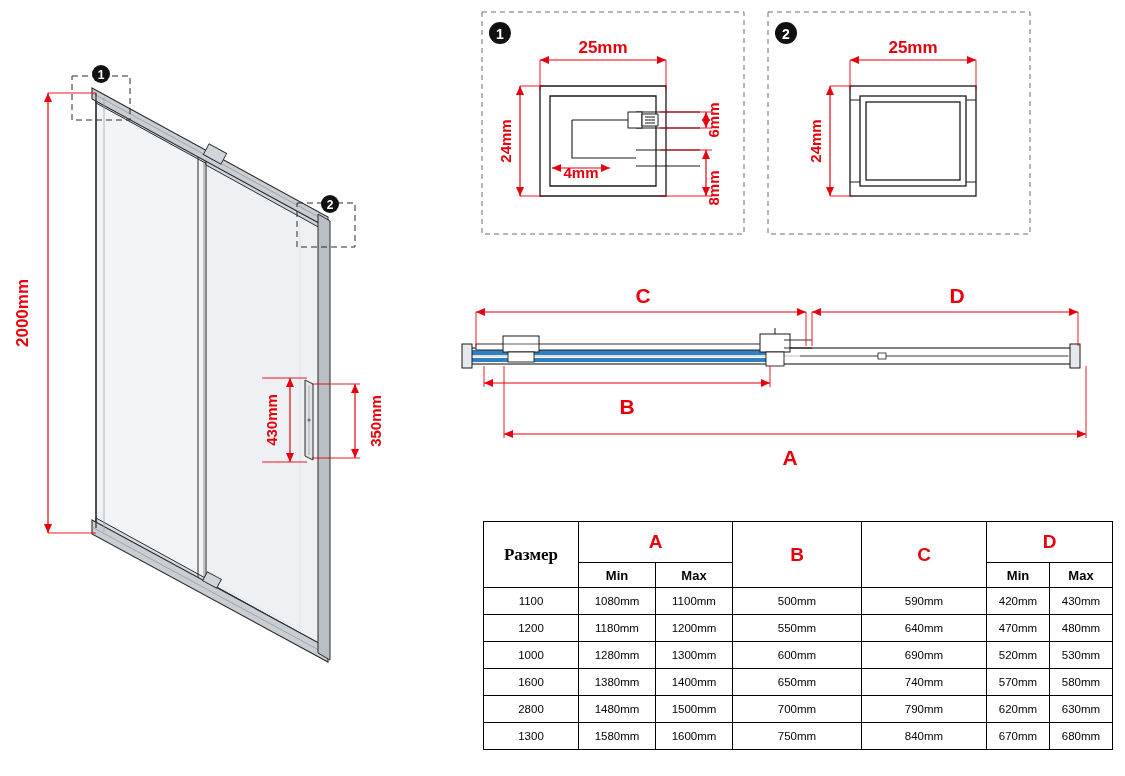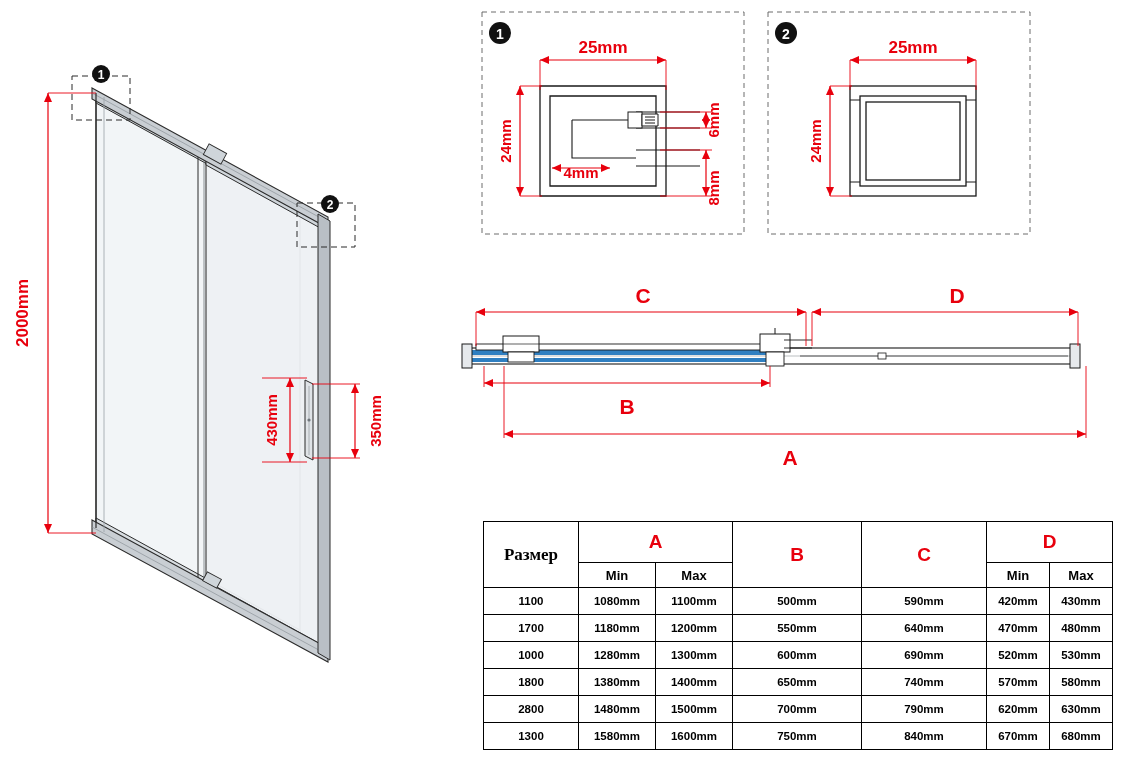--- a/index.html
+++ b/index.html
@@ -12,26 +12,26 @@
   svg{display:block;}
   .dim{fill:#e8000d;font-weight:bold;font-family:"Liberation Sans", sans-serif;}
   .lbl{fill:#e8000d;font-weight:bold;font-family:"Liberation Sans", sans-serif;}
   
   .tbl{
     position:absolute;left:483px;top:521px;border-collapse:collapse;
     font-family:"Liberation Sans", sans-serif;font-size:11.5px;color:#000;
   }
   .tbl td,.tbl th{
     border:1px solid #000;text-align:center;vertical-align:middle;
-    padding:0;background:#fff;font-weight:bold;
+    padding:0;background:#fff;font-weight:normal;
   }
   .tbl .hdr-letter{color:#e8000d;font-weight:bold;font-size:19px;height:40px;}
   .tbl .hdr-sub{height:24px;font-weight:bold;font-size:13px;}
   .tbl .razmer{font-weight:bold;font-size:17px;font-family:Liberation Serif, serif;}
-  .tbl .rowhdr{font-weight:bold;}
+  .tbl .rowhdr{font-weight:normal;}
   .tbl tbody td{height:26px;}
   .w-razmer{width:94px;}
   .w-amin{width:76px;}
   .w-amax{width:76px;}
   .w-b{width:128px;}
   .w-c{width:124px;}
   .w-dmin{width:62px;}
   .w-dmax{width:62px;}
 </style>
 </head>
@@ -260,39 +260,39 @@
       <tr>
         <td class="rowhdr">1100</td>
         <td>1080mm</td>
         <td>1100mm</td>
         <td>500mm</td>
         <td>590mm</td>
         <td>420mm</td>
         <td>430mm</td>
       </tr>
       <tr>
-        <td class="rowhdr">1700</td>
+        <td class="rowhdr">1200</td>
         <td>1180mm</td>
         <td>1200mm</td>
         <td>550mm</td>
         <td>640mm</td>
         <td>470mm</td>
         <td>480mm</td>
       </tr>
       <tr>
         <td class="rowhdr">1000</td>
         <td>1280mm</td>
         <td>1300mm</td>
         <td>600mm</td>
         <td>690mm</td>
         <td>520mm</td>
         <td>530mm</td>
       </tr>
       <tr>
-        <td class="rowhdr">1800</td>
+        <td class="rowhdr">1600</td>
         <td>1380mm</td>
         <td>1400mm</td>
         <td>650mm</td>
         <td>740mm</td>
         <td>570mm</td>
         <td>580mm</td>
       </tr>
       <tr>
         <td class="rowhdr">2800</td>
         <td>1480mm</td>

